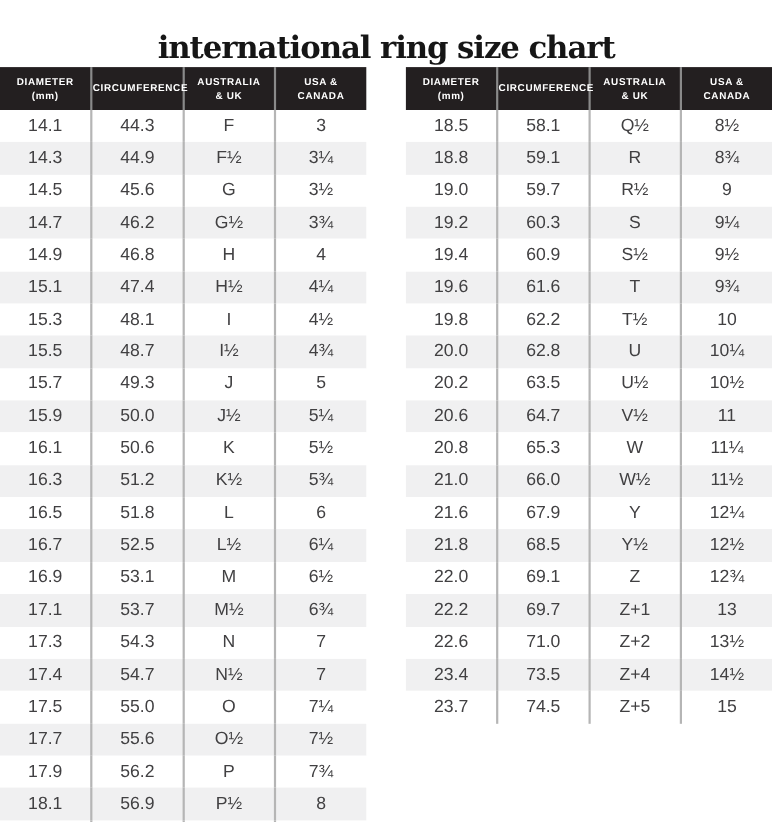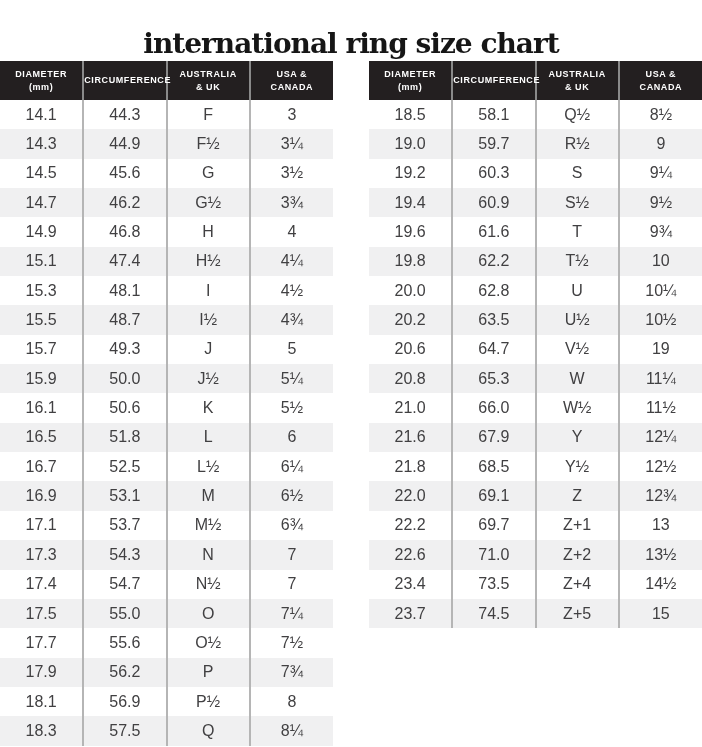--- a/index.html
+++ b/index.html
@@ -169,20 +169,26 @@
             <td>J½</td>
             <td>5¼</td>
           </tr>
           <tr>
             <td>16.1</td>
             <td>50.6</td>
             <td>K</td>
             <td>5½</td>
           </tr>
           <tr>
+            <td>16.3</td>
+            <td>51.2</td>
+            <td>K½</td>
+            <td>5¾</td>
+          </tr>
+          <tr>
             <td>16.5</td>
             <td>51.8</td>
             <td>L</td>
             <td>6</td>
           </tr>
           <tr>
             <td>16.7</td>
             <td>52.5</td>
             <td>L½</td>
             <td>6¼</td>
@@ -273,20 +279,26 @@
           </tr>
         </thead>
         <tbody>
           <tr>
             <td>18.5</td>
             <td>58.1</td>
             <td>Q½</td>
             <td>8½</td>
           </tr>
           <tr>
+            <td>18.8</td>
+            <td>59.1</td>
+            <td>R</td>
+            <td>8¾</td>
+          </tr>
+          <tr>
             <td>19.0</td>
             <td>59.7</td>
             <td>R½</td>
             <td>9</td>
           </tr>
           <tr>
             <td>19.2</td>
             <td>60.3</td>
             <td>S</td>
             <td>9¼</td>
@@ -318,21 +330,21 @@
           <tr>
             <td>20.2</td>
             <td>63.5</td>
             <td>U½</td>
             <td>10½</td>
           </tr>
           <tr>
             <td>20.6</td>
             <td>64.7</td>
             <td>V½</td>
-            <td>19</td>
+            <td>11</td>
           </tr>
           <tr>
             <td>20.8</td>
             <td>65.3</td>
             <td>W</td>
             <td>11¼</td>
           </tr>
           <tr>
             <td>21.0</td>
             <td>66.0</td>

